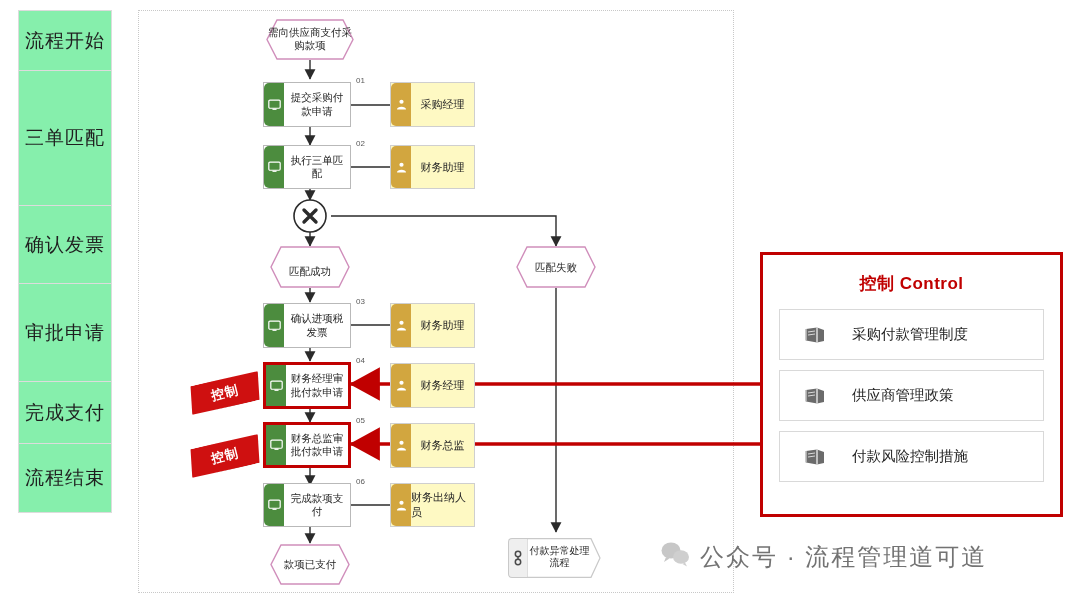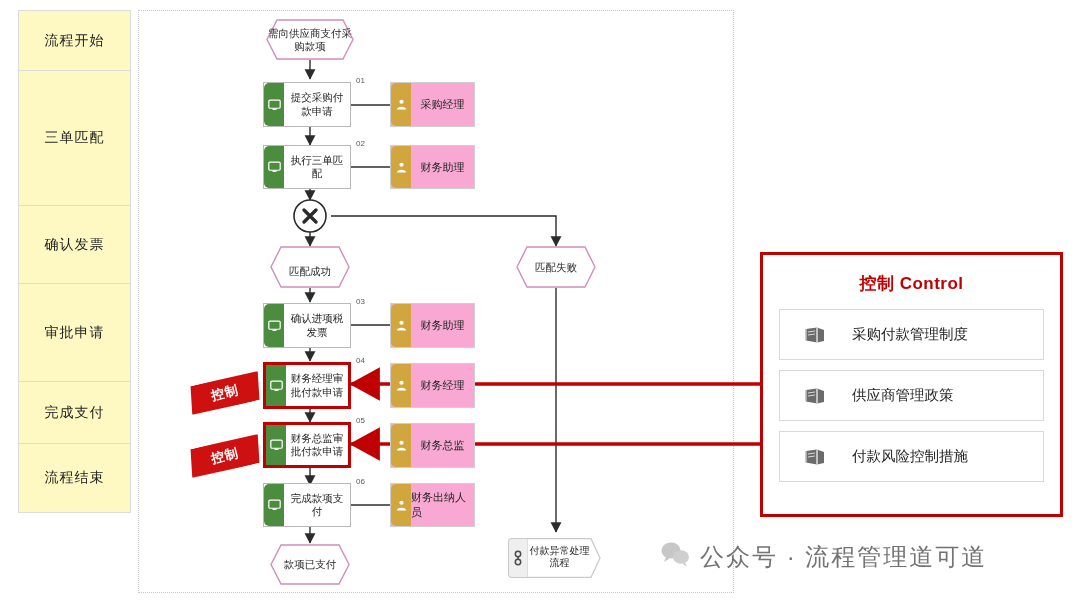--- a/index.html
+++ b/index.html
@@ -6,24 +6,24 @@
   body{
     width:1080px;height:603px;background:#ffffff;
     font-family:"Liberation Sans","DejaVu Sans",sans-serif;
     overflow:hidden;position:relative;
   }
   #root{position:absolute;left:0;top:0;width:1080px;height:603px;}
 
   
   .stage-rail{position:absolute;left:18px;top:10px;width:113px;height:583px;}
   .stage-cell{
-    box-sizing:border-box;width:113px;background:#fef9c3;
+    box-sizing:border-box;width:94px;background:#86efac;
     border:1px solid #dcdcdc;border-bottom:none;
     display:flex;align-items:center;justify-content:center;
-    font-size:14px;color:#1f1f1f;letter-spacing:1px;
+    font-size:19px;color:#1f1f1f;letter-spacing:1px;
   }
   .stage-cell:last-child{border-bottom:1px solid #dcdcdc;}
 
   
   .canvas{
     position:absolute;left:138px;top:10px;width:596px;height:583px;
     border:1px dotted #c8c8c8;box-sizing:border-box;
   }
 
   
@@ -42,21 +42,21 @@
     display:flex;align-items:center;justify-content:center;
   }
   .task .ttl{
     flex:1;display:flex;align-items:center;justify-content:center;
     text-align:center;font-size:10.5px;color:#262626;line-height:1.25;padding:0 3px;
   }
   .task.ctrl{border:3px solid #c00000;}
   .task.ctrl .bar{border-radius:0;}
 
   .role{
-    background:#f9a8d4;border:1px solid #cfcfcf;
+    background:#fef9c3;border:1px solid #cfcfcf;
     display:flex;align-items:stretch;
   }
   .role .bar{
     width:20px;flex:0 0 20px;background:#d2a63f;
     border-radius:5px 0 0 5px;
     display:flex;align-items:center;justify-content:center;
   }
   .role .ttl{
     flex:1;display:flex;align-items:center;justify-content:center;
     font-size:11px;color:#262626;
@@ -171,21 +171,21 @@
       <line x1="350" y1="167" x2="390" y2="167"></line>
       <line x1="350" y1="325" x2="390" y2="325"></line>
       <line x1="350" y1="505" x2="390" y2="505"></line>
     </g>
     <g stroke="#c00000" stroke-width="3.4" fill="none">
       <path d="M760,384 L351,384" marker-end="url(#ahr)"></path>
       <path d="M760,444 L641,444 L641,444 L351,444" marker-end="url(#ahr)"></path>
     </g>
   </svg>
 
-  <div class="event" style="left:266px;top:19px;width:88px;height:41px;">
+  <div class="event" style="left:266px;top:19px;width:88px;height:41px;font-family:Liberation Mono, monospace;">
     <svg width="88" height="41">
       <polygon points="11,1 77,1 87,20.5 77,40 11,40 1,20.5" fill="#ffffff" stroke="#d08ebb" stroke-width="1.4"></polygon>
     </svg>
     <div class="lbl">需向供应商支付采购款项</div>
   </div>
 
   <div class="node task" style="left:263px;top:82px;width:88px;height:45px;">
     <div class="bar">
       <svg width="13" height="12" viewBox="0 0 16 14">
           <rect x="1" y="1" width="14" height="10" rx="1.4" fill="none" stroke="#fff" stroke-width="1.5"></rect>

